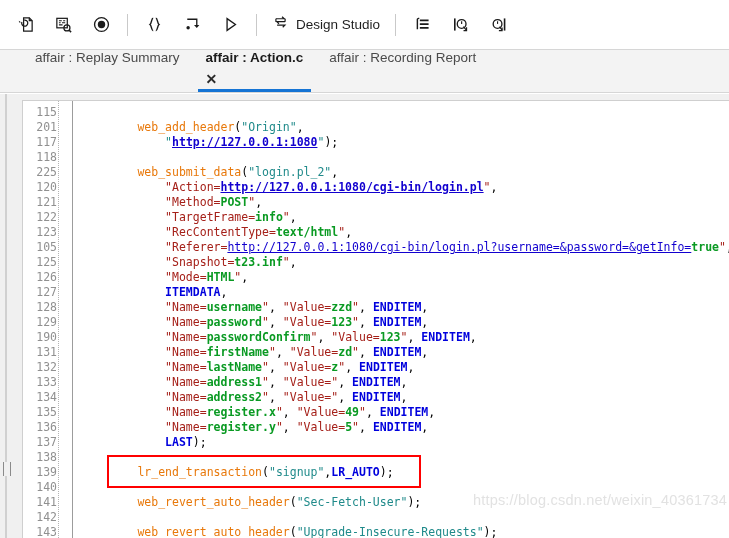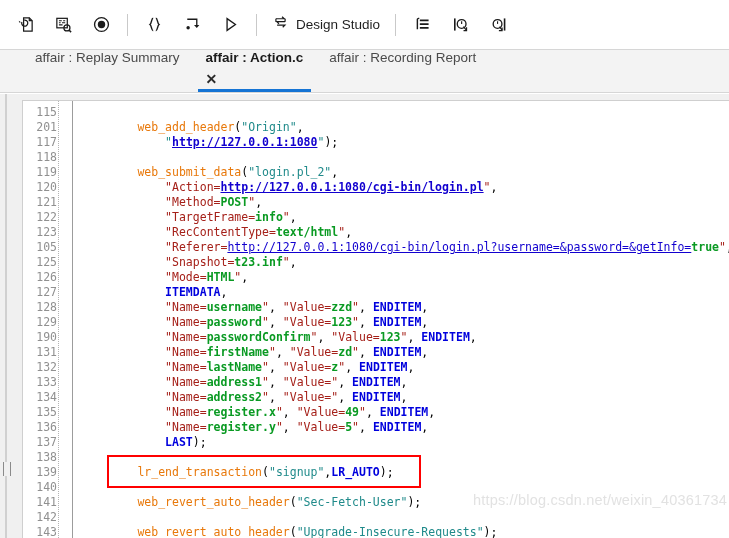--- a/index.html
+++ b/index.html
@@ -342,21 +342,21 @@
   </div>
 
   <div id="outer-gap"></div>
 
   <div id="code-panel">
     <div id="gutter">
         <div class="ln">115</div>
         <div class="ln">201</div>
         <div class="ln">117</div>
         <div class="ln">118</div>
-        <div class="ln">119</div>
+        <div class="ln">225</div>
         <div class="ln">120</div>
         <div class="ln">121</div>
         <div class="ln">122</div>
         <div class="ln">123</div>
         <div class="ln">105</div>
         <div class="ln">125</div>
         <div class="ln">126</div>
         <div class="ln">127</div>
         <div class="ln">128</div>
         <div class="ln">129</div>

